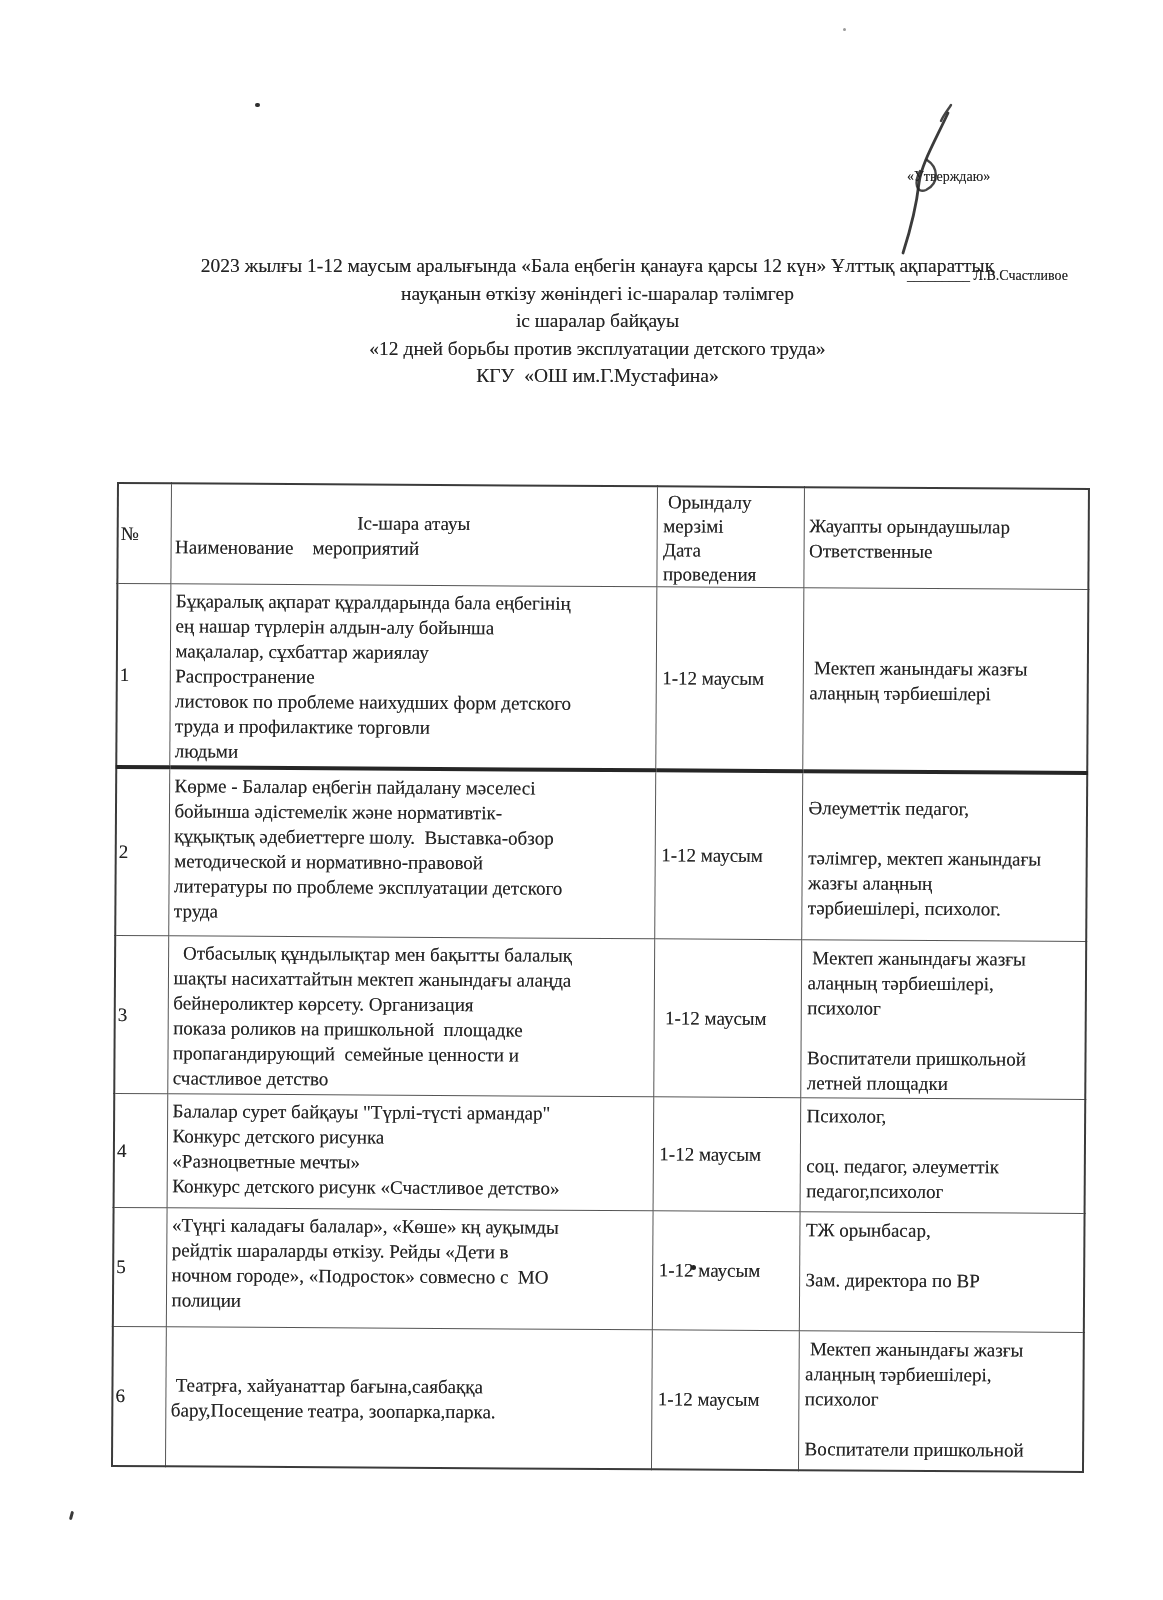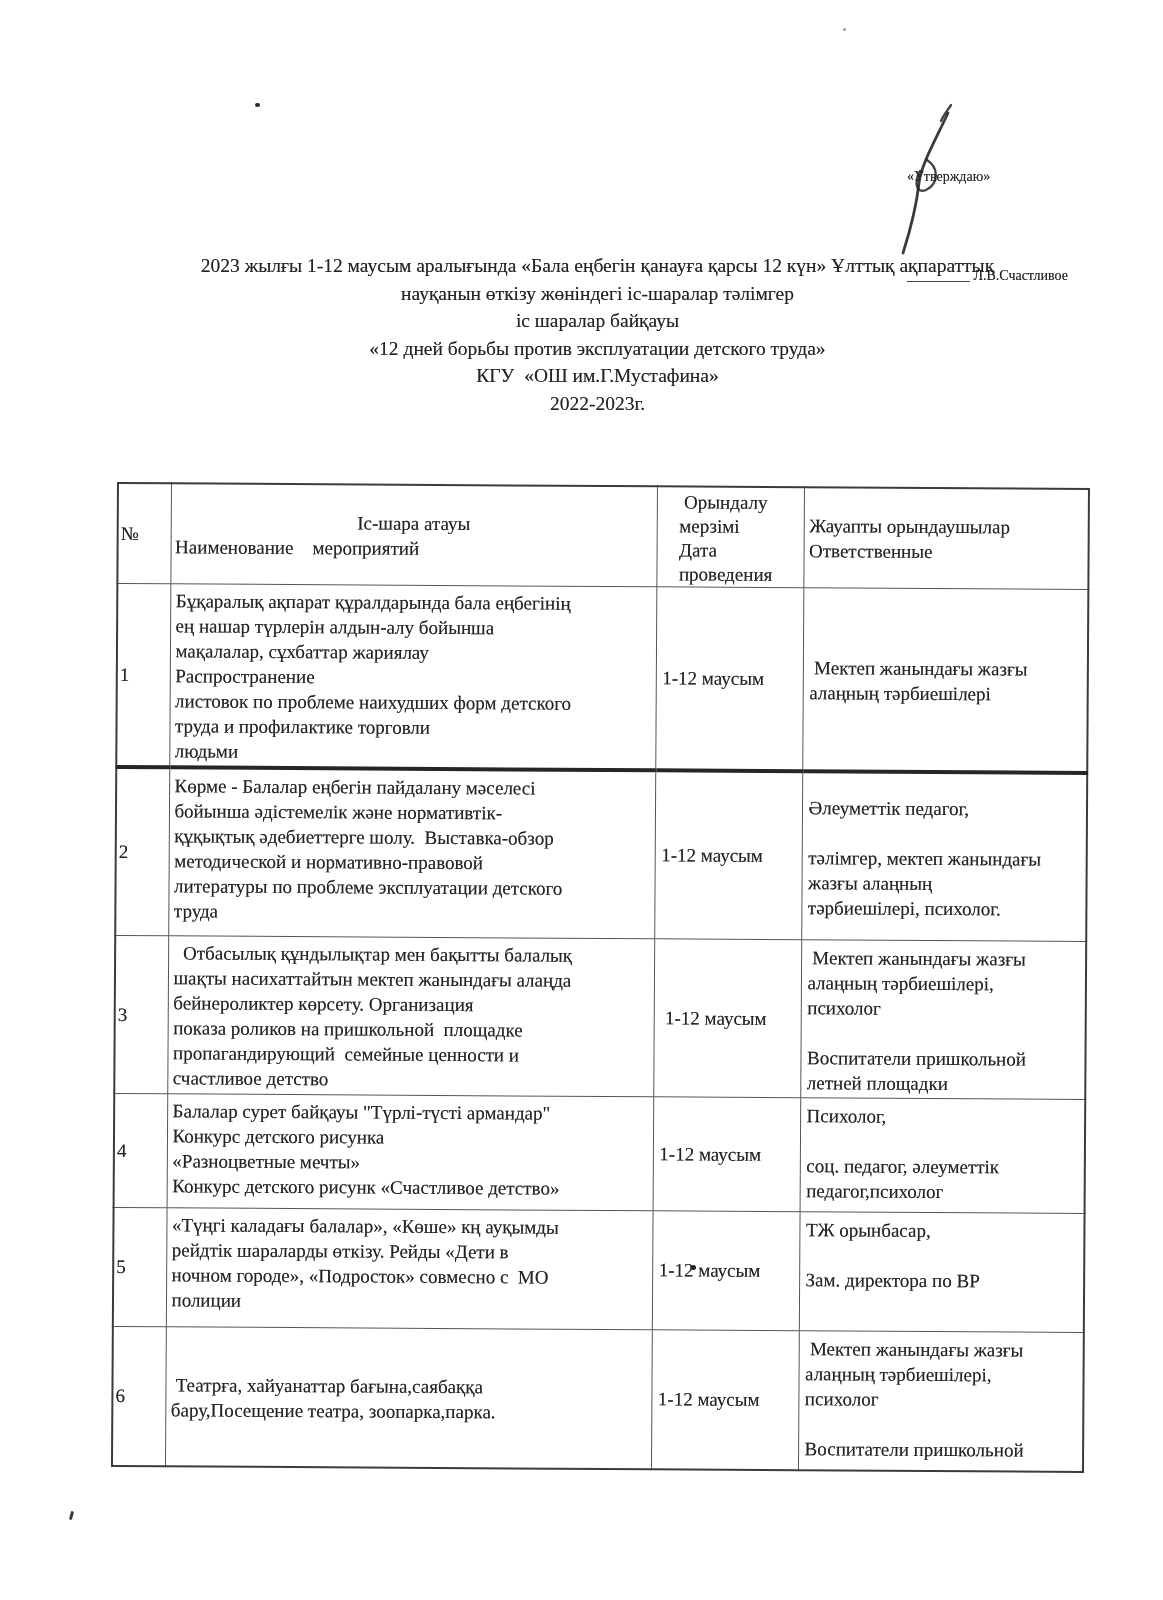--- a/index.html
+++ b/index.html
@@ -86,21 +86,21 @@
 
   td.no   { vertical-align: middle; padding: 0 0 0 2px; text-align: left; }
   td.name { padding: 4px 4px 2px 5px; white-space: pre-wrap; }
   td.date { vertical-align: middle; padding: 2px 2px 2px 6px; white-space: pre-wrap; }
   td.resp { padding: 5px 3px 2px 6px; white-space: pre-wrap; }
   td.v-mid { vertical-align: middle; }
 
   td.hdr-name { vertical-align: middle; padding: 2px 4px; }
   .hdr-name-kk { text-align: center; white-space: pre-wrap; }
   .hdr-name-ru { text-align: left; white-space: pre-wrap; }
-  td.hdr-date { vertical-align: top; padding: 3px 2px 0 22px; white-space: pre-wrap; line-height: 24px; }
+  td.hdr-date { vertical-align: top; padding: 3px 2px 0 6px; white-space: pre-wrap; line-height: 24px; }
   td.hdr-resp { vertical-align: middle; padding: 2px 2px 2px 5px; white-space: pre-wrap; }
 
   
   .artifact { position: absolute; background: #2f2f2f; }
   .a-dot1 { left: 255px; top: 103px; width: 5px; height: 4px; border-radius: 2px; }
   .a-dot2 { left: 691px; top: 1265px; width: 5px; height: 5px; border-radius: 50%; background:#222; }
   .a-comma { left: 70px; top: 1511px; width: 3px; height: 9px; border-radius: 2px; background:#3a3a3a; transform: rotate(15deg); }
   .a-fleck { left: 843px; top: 28px; width: 3px; height: 3px; border-radius: 50%; background:#9a9a9a; }
 </style>
 </head>
@@ -118,21 +118,20 @@
     <path d="M 63,10 C 50,38 36,62 34,80 C 32,98 26,125 18,150" fill="none" stroke="#262626" stroke-width="2.8" stroke-linecap="round" opacity="0.9"></path>
     <path d="M 42,57 C 53,64 55,80 41,87 C 31,91 29,79 35,68" fill="none" stroke="#262626" stroke-width="2.4" stroke-linecap="round" opacity="0.85"></path>
   </svg>
 
   <div class="title-block">
     <div>2023 жылғы 1-12 маусым аралығында «Бала еңбегін қанауға қарсы 12 күн» Ұлттық ақпараттық</div>
     <div>науқанын өткізу жөніндегі іс-шаралар тәлімгер</div>
     <div>іс шаралар байқауы</div>
     <div>«12 дней борьбы против эксплуатации детского труда»</div>
     <div>КГУ  «ОШ им.Г.Мустафина»</div>
-    <div>2022-2023г.</div>
   </div>
 
   <table class="doc-table">
     <colgroup>
       <col class="c-no">
         <col class="c-name">
         <col class="c-date">
         <col class="c-resp">
     </colgroup>
     <tbody>

